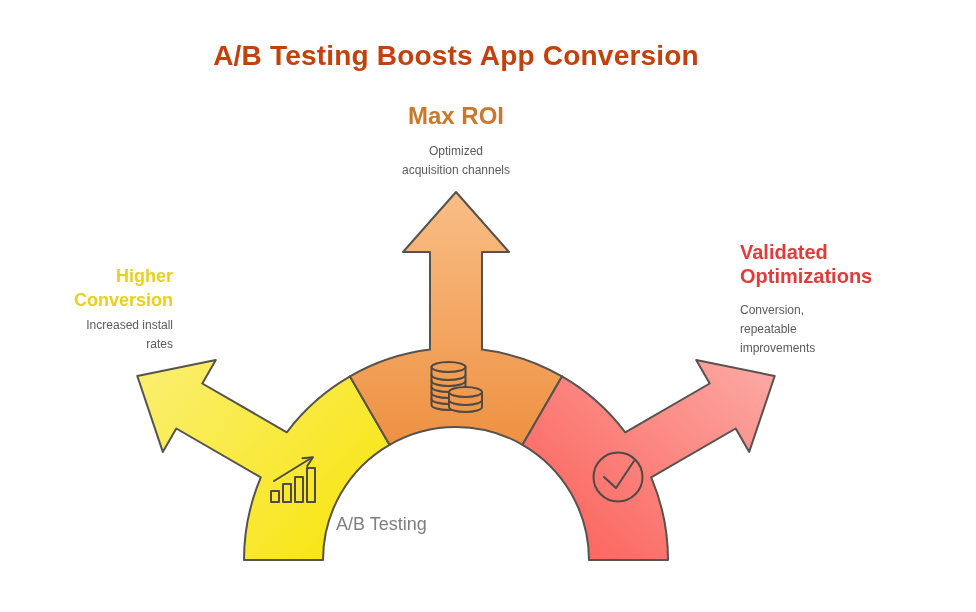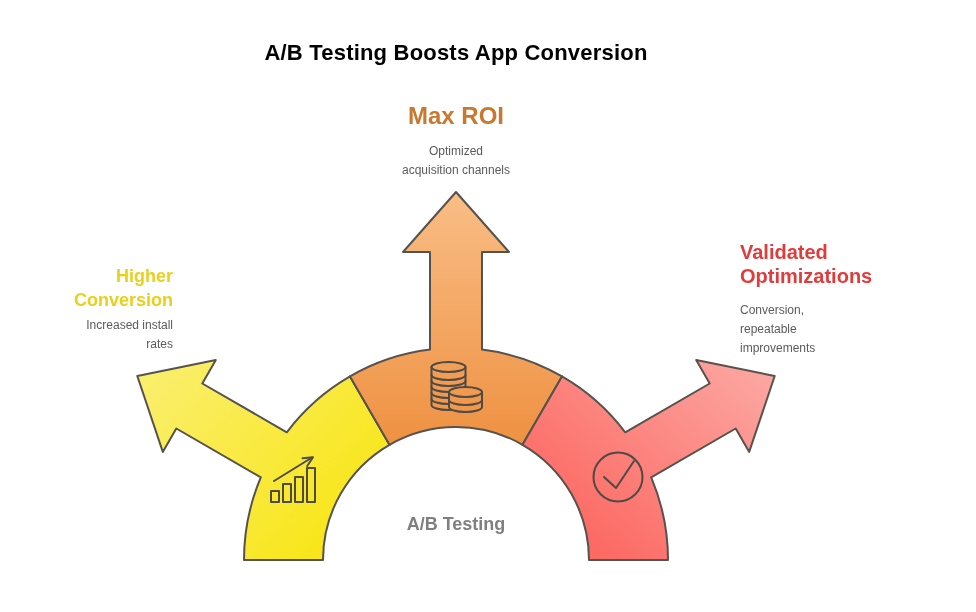--- a/index.html
+++ b/index.html
@@ -17,23 +17,23 @@
   .diagram-svg {
     position: absolute;
     left: 0; top: 0;
     width: 976px; height: 612px;
   }
   .page-title {
     position: absolute;
     left: 0; top: 40px;
     width: 912px;
     text-align: center;
-    font-size: 22px;
+    font-size: 28px;
     font-weight: bold;
-    color: #000000;
+    color: #c2410c;
     letter-spacing: 0.2px;
   }
   .branch { position: absolute; }
   .branch h3 {
     font-size: 24px;
     font-weight: bold;
     line-height: 24px;
     white-space: pre-line;
   }
   .branch p {
@@ -56,23 +56,23 @@
   .branch-left h3 { color: #e8d01d; font-size: 18px; }
   .branch-left p { margin-top: 4px; }
   .branch-right {
     left: 740px; top: 240px; width: 165px;
     text-align: left;
   }
   .branch-right h3 { color: #e23b3b; font-size: 20px; }
   .arch-label {
     position: absolute;
     left: 336px; top: 514px; width: 240px;
-    text-align: center;
+    text-align: left;
     font-size: 18px;
-    font-weight: bold;
+    font-weight: normal;
     color: #7f7f7f;
   }
 </style>
 </head>
 <body>
 
 <div class="canvas">
 
   <svg class="diagram-svg" viewBox="0 0 976 612" aria-hidden="true">
     <defs>

